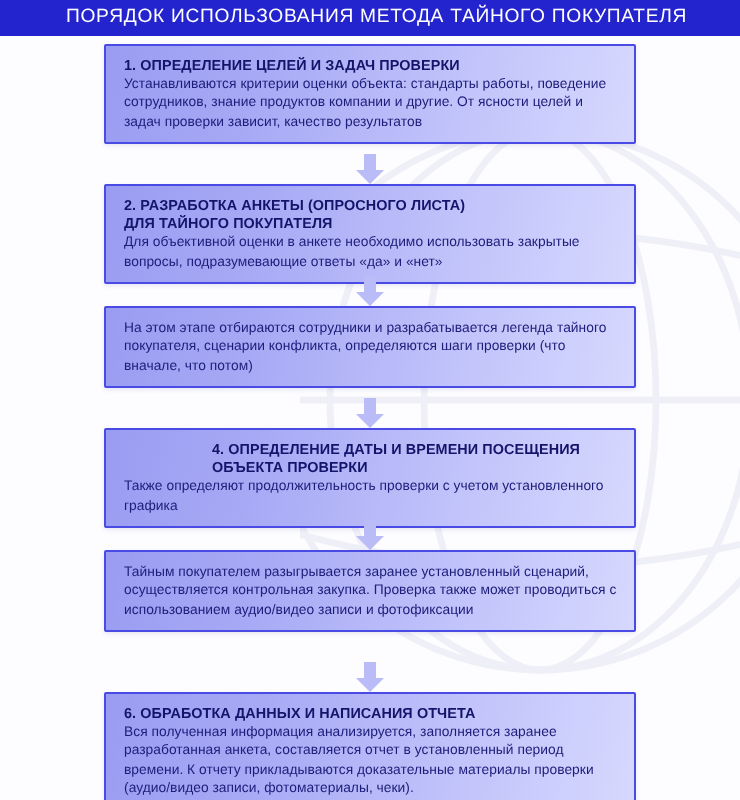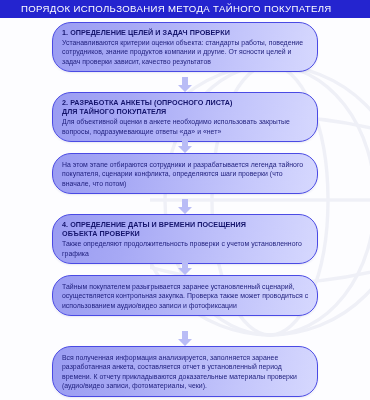--- a/index.html
+++ b/index.html
@@ -46,40 +46,40 @@
     background: #2424cf;
     z-index: 5;
     display: flex;
     align-items: center;
   }
   .header-title {
     color: #ffffff;
     font-size: 9.6px;
     font-weight: 400;
     letter-spacing: 0.35px;
-    padding-left: 21px;
+    padding-left: 33px;
     white-space: nowrap;
     line-height: 18px;
   }
 
   
   .flow {
     position: absolute;
     left: 0;
     top: 18px;
     width: 370px;
     z-index: 3;
   }
 
   .step-box {
     position: absolute;
     left: 52px;
     width: 266px;
     border: 1.6px solid #4a4ae4;
-    border-radius: 19px;
+    border-radius: 1px;
     background: linear-gradient(100deg, #9a9cf2 0%, #a7a9f5 28%, #c3c5fb 70%, #d6d8fe 100%);
     padding: 5px 8px 5px 9px;
     box-shadow: 0 1px 2px rgba(40,40,140,0.10);
   }
 
   .step-title {
     font-size: 7.2px;
     font-weight: 700;
     color: #14146b;
     line-height: 9.4px;
@@ -149,37 +149,38 @@
     <div class="step-box" style="top:135px;">
       <div class="step-body">На этом этапе отбираются сотрудники и разрабатывается легенда тайного покупателя, сценарии конфликта, определяются шаги проверки (что вначале, что потом)</div>
     </div>
     <div class="arrow" style="top:181px;">
       <svg viewBox="0 0 14 15" xmlns="http://www.w3.org/2000/svg">
         <path d="M4 0 H10 V8 H14 L7 15 L0 8 H4 Z" fill="#b9bcf6"></path>
       </svg>
     </div>
 
     <div class="step-box" style="top:196px;">
-      <div class="step-title" style="white-space:pre-line;">4. ОПРЕДЕЛЕНИЕ ДАТЫ И ВРЕМЕНИ ПОСЕЩЕНИЯ
+      <div class="step-title" style="white-space:pre-line;margin-left:44px;">4. ОПРЕДЕЛЕНИЕ ДАТЫ И ВРЕМЕНИ ПОСЕЩЕНИЯ
 ОБЪЕКТА ПРОВЕРКИ</div>
       <div class="step-body">Также определяют продолжительность проверки с учетом установленного графика</div>
     </div>
     <div class="arrow" style="top:242px;">
       <svg viewBox="0 0 14 15" xmlns="http://www.w3.org/2000/svg">
         <path d="M4 0 H10 V8 H14 L7 15 L0 8 H4 Z" fill="#b9bcf6"></path>
       </svg>
     </div>
 
     <div class="step-box" style="top:257px;">
       <div class="step-body">Тайным покупателем разыгрывается заранее установленный сценарий, осуществляется контрольная закупка. Проверка также может проводиться с использованием аудио/видео записи и фотофиксации</div>
     </div>
     <div class="arrow" style="top:313px;">
       <svg viewBox="0 0 14 15" xmlns="http://www.w3.org/2000/svg">
         <path d="M4 0 H10 V8 H14 L7 15 L0 8 H4 Z" fill="#b9bcf6"></path>
       </svg>
     </div>
 
     <div class="step-box" style="top:328px;">
+      <div class="step-title">6. ОБРАБОТКА ДАННЫХ И НАПИСАНИЯ ОТЧЕТА</div>
       <div class="step-body">Вся полученная информация анализируется, заполняется заранее разработанная анкета, составляется отчет в установленный период времени. К отчету прикладываются доказательные материалы проверки (аудио/видео записи, фотоматериалы, чеки).</div>
     </div>
 
   </div>
 </div>
 
 </body></html>

